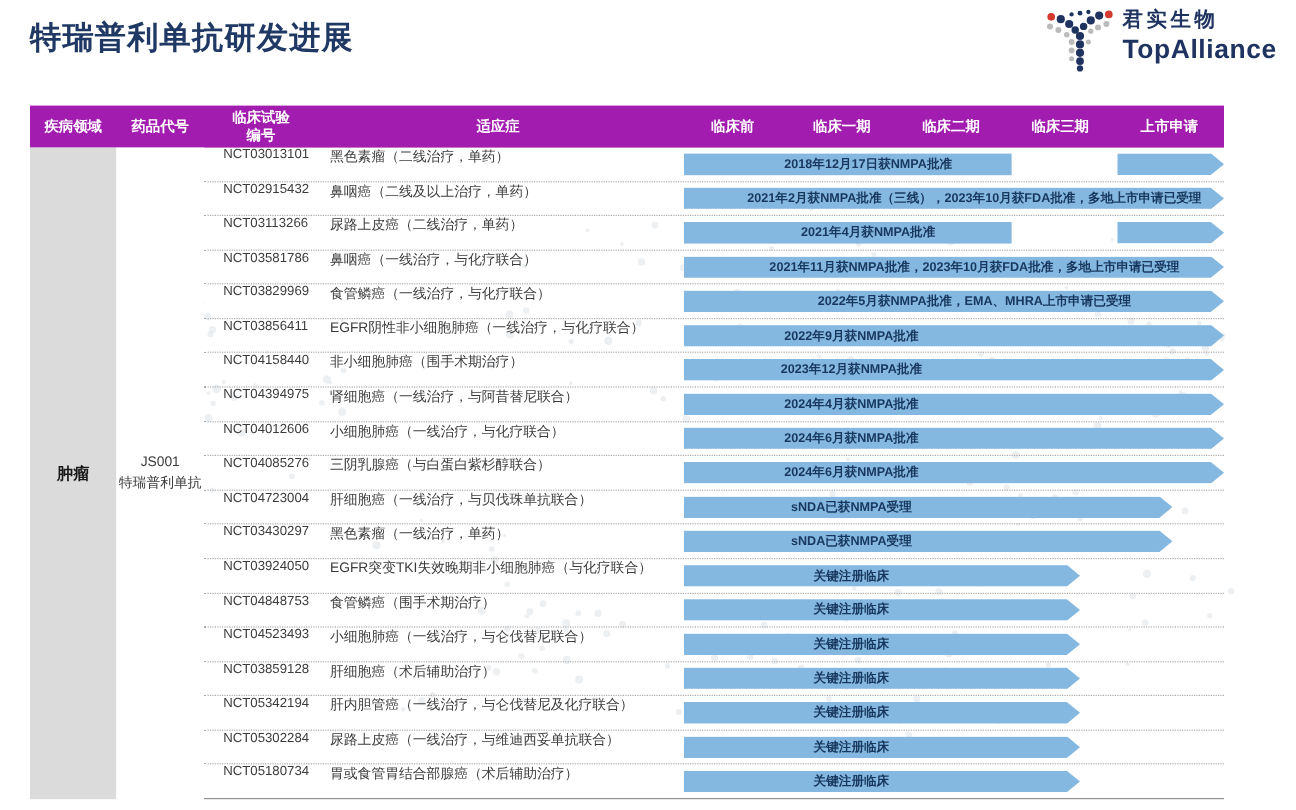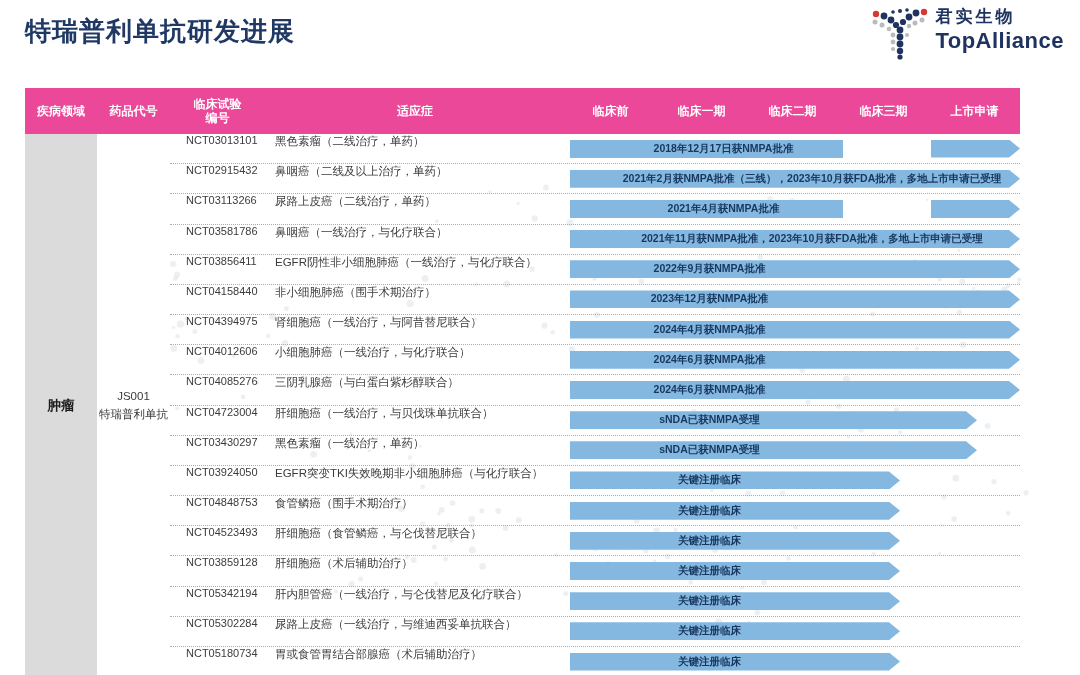--- a/index.html
+++ b/index.html
@@ -13,21 +13,21 @@
     position:absolute; left:25px; top:14px; z-index:2;
     font-size:26px; font-weight:bold; color:#1F3864; letter-spacing:1px;
   }
   .logo { position:absolute; right:16px; top:6px; z-index:2; display:flex; align-items:flex-start; gap:4px; }
   .logo-text { display:flex; flex-direction:column; line-height:1.25; }
   .logo-cn { font-size:17px; color:#1F3360; letter-spacing:3px; font-weight:600; }
   .logo-en { font-size:22px; font-weight:bold; color:#1F3360; letter-spacing:0.5px; }
 
   .pipeline-table { position:absolute; left:25px; top:88px; width:995px; height:573px; z-index:1; }
   .thead {
-    display:flex; height:46px; background:#ec4899; color:#ffffff;
+    display:flex; height:35px; background:#a21caf; color:#ffffff;
     font-size:12px; font-weight:bold;
   }
   .th { display:flex; align-items:center; justify-content:center; text-align:center; }
   .w-disease { width:72px; } .w-drug { width:73px; } .w-nct { width:95px; }
   .w-ind { width:300px; } .w-phase { width:91px; }
   .th-wrap { width:56px; line-height:1.2; display:inline-block; }
 
   .tbody { display:flex; height:543px; }
   .col-disease {
     width:72px; background:#DBDBDB; display:flex; align-items:center; justify-content:center;
@@ -363,20 +363,29 @@
         <div class="row">
           <div class="cell-nct">NCT03581786</div>
           <div class="cell-ind">鼻咽癌（一线治疗，与化疗联合）</div>
           <div class="cell-phases">
             <div class="bar arrow" style="left: 5px; width: 450px;">
               <div class="bar-label" style="left: 0px; width: 450px;">2021年11月获NMPA批准，2023年10月获FDA批准，多地上市申请已受理</div>
             </div>
           </div>
         </div>
         <div class="row">
+          <div class="cell-nct">NCT03829969</div>
+          <div class="cell-ind">食管鳞癌（一线治疗，与化疗联合）</div>
+          <div class="cell-phases">
+            <div class="bar arrow" style="left: 5px; width: 450px;">
+              <div class="bar-label" style="left: 0px; width: 450px;">2022年5月获NMPA批准，EMA、MHRA上市申请已受理</div>
+            </div>
+          </div>
+        </div>
+        <div class="row">
           <div class="cell-nct">NCT03856411</div>
           <div class="cell-ind">EGFR阴性非小细胞肺癌（一线治疗，与化疗联合）</div>
           <div class="cell-phases">
             <div class="bar arrow" style="left: 5px; width: 450px;">
               <div class="bar-label" style="left: 0px; width: 245px;">2022年9月获NMPA批准</div>
             </div>
           </div>
         </div>
         <div class="row">
           <div class="cell-nct">NCT04158440</div>
@@ -445,21 +454,21 @@
           <div class="cell-nct">NCT04848753</div>
           <div class="cell-ind">食管鳞癌（围手术期治疗）</div>
           <div class="cell-phases">
             <div class="bar arrow" style="left: 5px; width: 330px;">
               <div class="bar-label" style="left: 0px; width: 245px;">关键注册临床</div>
             </div>
           </div>
         </div>
         <div class="row">
           <div class="cell-nct">NCT04523493</div>
-          <div class="cell-ind">肝细胞癌（食管鳞癌，与仑伐替尼联合）</div>
+          <div class="cell-ind">小细胞肺癌（一线治疗，与仑伐替尼联合）</div>
           <div class="cell-phases">
             <div class="bar arrow" style="left: 5px; width: 330px;">
               <div class="bar-label" style="left: 0px; width: 245px;">关键注册临床</div>
             </div>
           </div>
         </div>
         <div class="row">
           <div class="cell-nct">NCT03859128</div>
           <div class="cell-ind">肝细胞癌（术后辅助治疗）</div>
           <div class="cell-phases">

